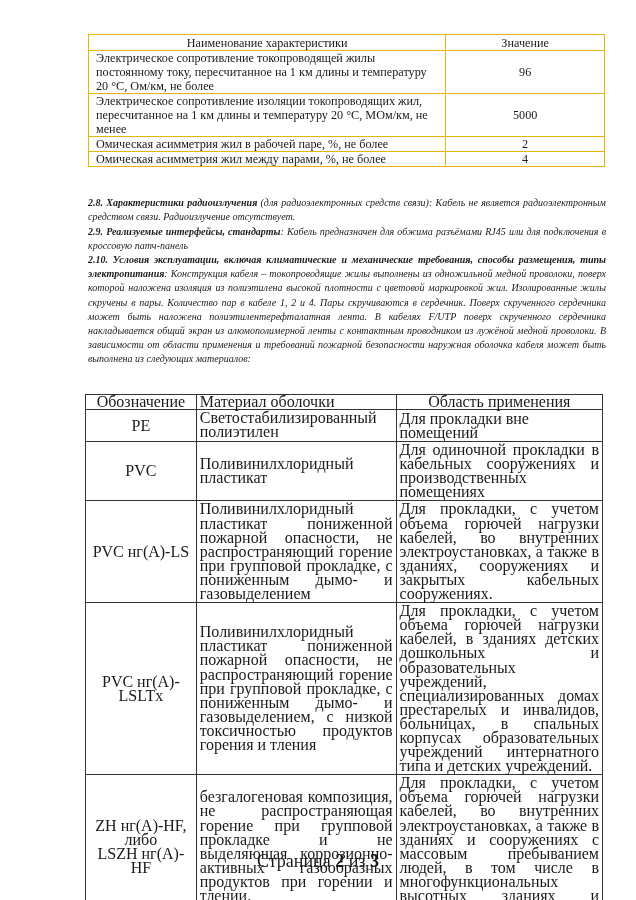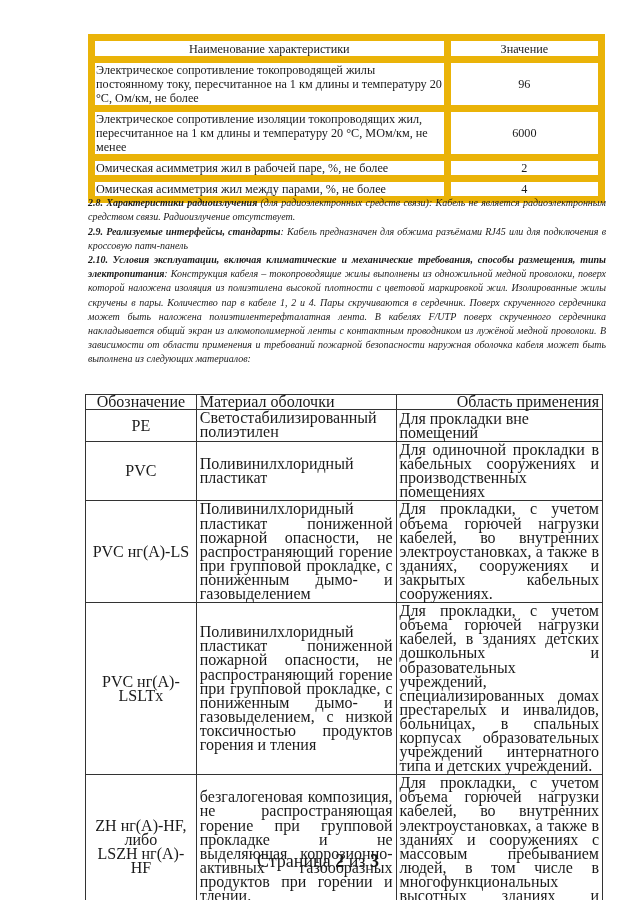--- a/index.html
+++ b/index.html
@@ -8,21 +8,21 @@
     font-family: "Liberation Serif", "DejaVu Serif", serif; color: #1a1a1a;
   }
   .page { position: absolute; left: 0; top: 0; width: 636px; height: 900px; }
 
   
   .t1 {
     position: absolute; left: 88px; top: 34px; width: 517px;
     border-collapse: collapse; font-size: 12.2px; line-height: 14px;
   }
   .t1 td, .t1 th {
-    border: 7px solid #eab308; padding: 0 1px; vertical-align: middle; font-weight: normal;
+    border: 1px solid #eab308; padding: 0 7px; vertical-align: middle; font-weight: normal;
   }
   .t1 th { height: 15px; text-align: center; }
   .t1 .c-name { width: 359px; text-align: left; }
   .t1 .c-val { width: 150px; text-align: center; }
 
   
   .text {
     position: absolute; left: 88px; width: 518px; font-size: 10px; line-height: 14.2px;
     text-align: justify;
     font-style: italic;
@@ -57,21 +57,21 @@
         <tr>
       <th class="c-name" style="text-align:center">Наименование характеристики</th>
       <th class="c-val">Значение</th>
     </tr>
     <tr>
       <td class="c-name">Электрическое сопротивление токопроводящей жилы постоянному току, пересчитанное на 1 км длины и температуру 20 °С, Ом/км, не более</td>
       <td class="c-val">96</td>
     </tr>
     <tr>
       <td class="c-name">Электрическое сопротивление изоляции токопроводящих жил, пересчитанное на 1 км длины и температуру 20 °С, МОм/км, не менее</td>
-      <td class="c-val">6000</td>
+      <td class="c-val">5000</td>
     </tr>
     <tr>
       <td class="c-name">Омическая асимметрия жил в рабочей паре, %, не более</td>
       <td class="c-val">2</td>
     </tr>
     <tr>
       <td class="c-name">Омическая асимметрия жил между парами, %, не более</td>
       <td class="c-val">4</td>
     </tr>
   </tbody>
@@ -87,21 +87,21 @@
 
   <div class="text" style="top:253px">
     <b>2.10. Условия эксплуатации, включая климатические и механические требования, способы размещения, типы электропитания</b><span>: Конструкция кабеля – токопроводящие жилы выполнены из одножильной медной проволоки, поверх которой наложена изоляция из полиэтилена высокой плотности с цветовой маркировкой жил. Изолированные жилы скручены в пары. Количество пар в кабеле 1, 2 и 4. Пары скручиваются в сердечник. Поверх скрученного сердечника может быть наложена полиэтилентерефталатная лента. В кабелях F/UTP поверх скрученного сердечника накладывается общий экран из алюмополимерной ленты с контактным проводником из лужёной медной проволоки. В зависимости от области применения и требований пожарной безопасности наружная оболочка кабеля может быть выполнена из следующих материалов:</span>
   </div>
 
   <table class="t2">
     <tbody>
         <tr>
       <th class="col-code">Обозначение</th>
       <th class="col-mat" style="">Материал оболочки</th>
-      <th class="col-area" style="text-align:right">Область применения</th>
+      <th class="col-area" style="text-align:center">Область применения</th>
     </tr>
     <tr style="height:32px">
       <td class="col-code">PE</td>
       <td class="col-mat" style="text-align:left">Светостабилизированный полиэтилен</td>
       <td class="col-area" style="vertical-align:middle;text-align:left">Для прокладки вне помещений</td>
     </tr>
     <tr style="height:45px">
       <td class="col-code">PVC</td>
       <td class="col-mat mid" style="text-align:left">Поливинилхлоридный пластикат</td>
       <td class="col-area">Для одиночной прокладки в кабельных сооружениях и производственных помещениях</td>

